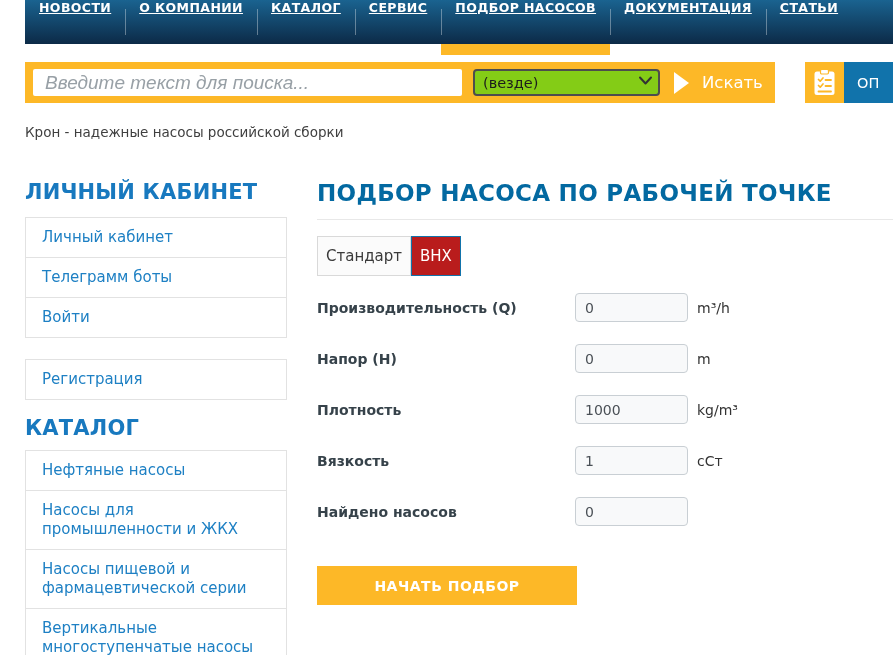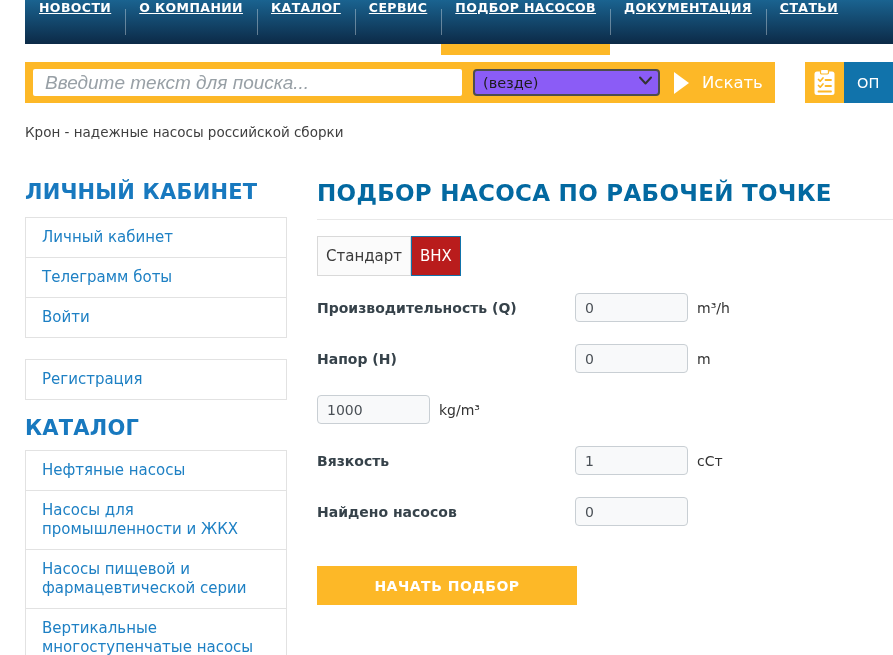--- a/index.html
+++ b/index.html
@@ -20,21 +20,21 @@
 
   
   .search-strip { position:absolute; left:25px; top:62px; width:750px; height:41px;
               background:#FDB827; display:flex; align-items:center; padding:0 8px; }
   .search-input { width:429px; height:27px; border:none; border-radius:2px;
               background:#fff; padding:0 12px; font-size:19px; outline:none;
               font-family:Liberation Sans, sans-serif; color:#333; }
   .search-input::placeholder { color:#98a0a6; font-style:italic; }
   .select-wrap { position:relative; margin-left:11px; }
   .scope-select { appearance:none; -webkit-appearance:none; width:187px; height:27px;
-              border:2px solid #4d4d4d; border-radius:4px; background:#8b5cf6;
+              border:2px solid #4d4d4d; border-radius:4px; background:#84cc16;
               padding:0 30px 0 8px; font-size:14.5px; color:#1c1c1c;
               font-family:inherit; outline:none; }
   .select-chevron { position:absolute; right:8px; top:7px; pointer-events:none;
               display:block; line-height:0; }
   .search-submit { display:flex; align-items:center; margin-left:14px; cursor:pointer; }
   .tri-icon { width:0; height:0; border-left:15px solid #fff;
               border-top:11px solid transparent; border-bottom:11px solid transparent; }
   .search-submit-label { color:#fff; font-size:16.5px; margin-left:13px; }
 
   
@@ -182,20 +182,21 @@
       <label>Производительность (Q)</label>
       <input type="text" value="0" style="">
       <span class="unit">m³/h</span>
     </div>
     <div class="frow">
       <label>Напор (Н)</label>
       <input type="text" value="0" style="">
       <span class="unit">m</span>
     </div>
     <div class="frow">
+      <label>Плотность</label>
       <input type="text" value="1000" style="">
       <span class="unit">kg/m³</span>
     </div>
     <div class="frow">
       <label>Вязкость</label>
       <input type="text" value="1" style="">
       <span class="unit">сСт</span>
     </div>
     <div class="frow">
       <label>Найдено насосов</label>

